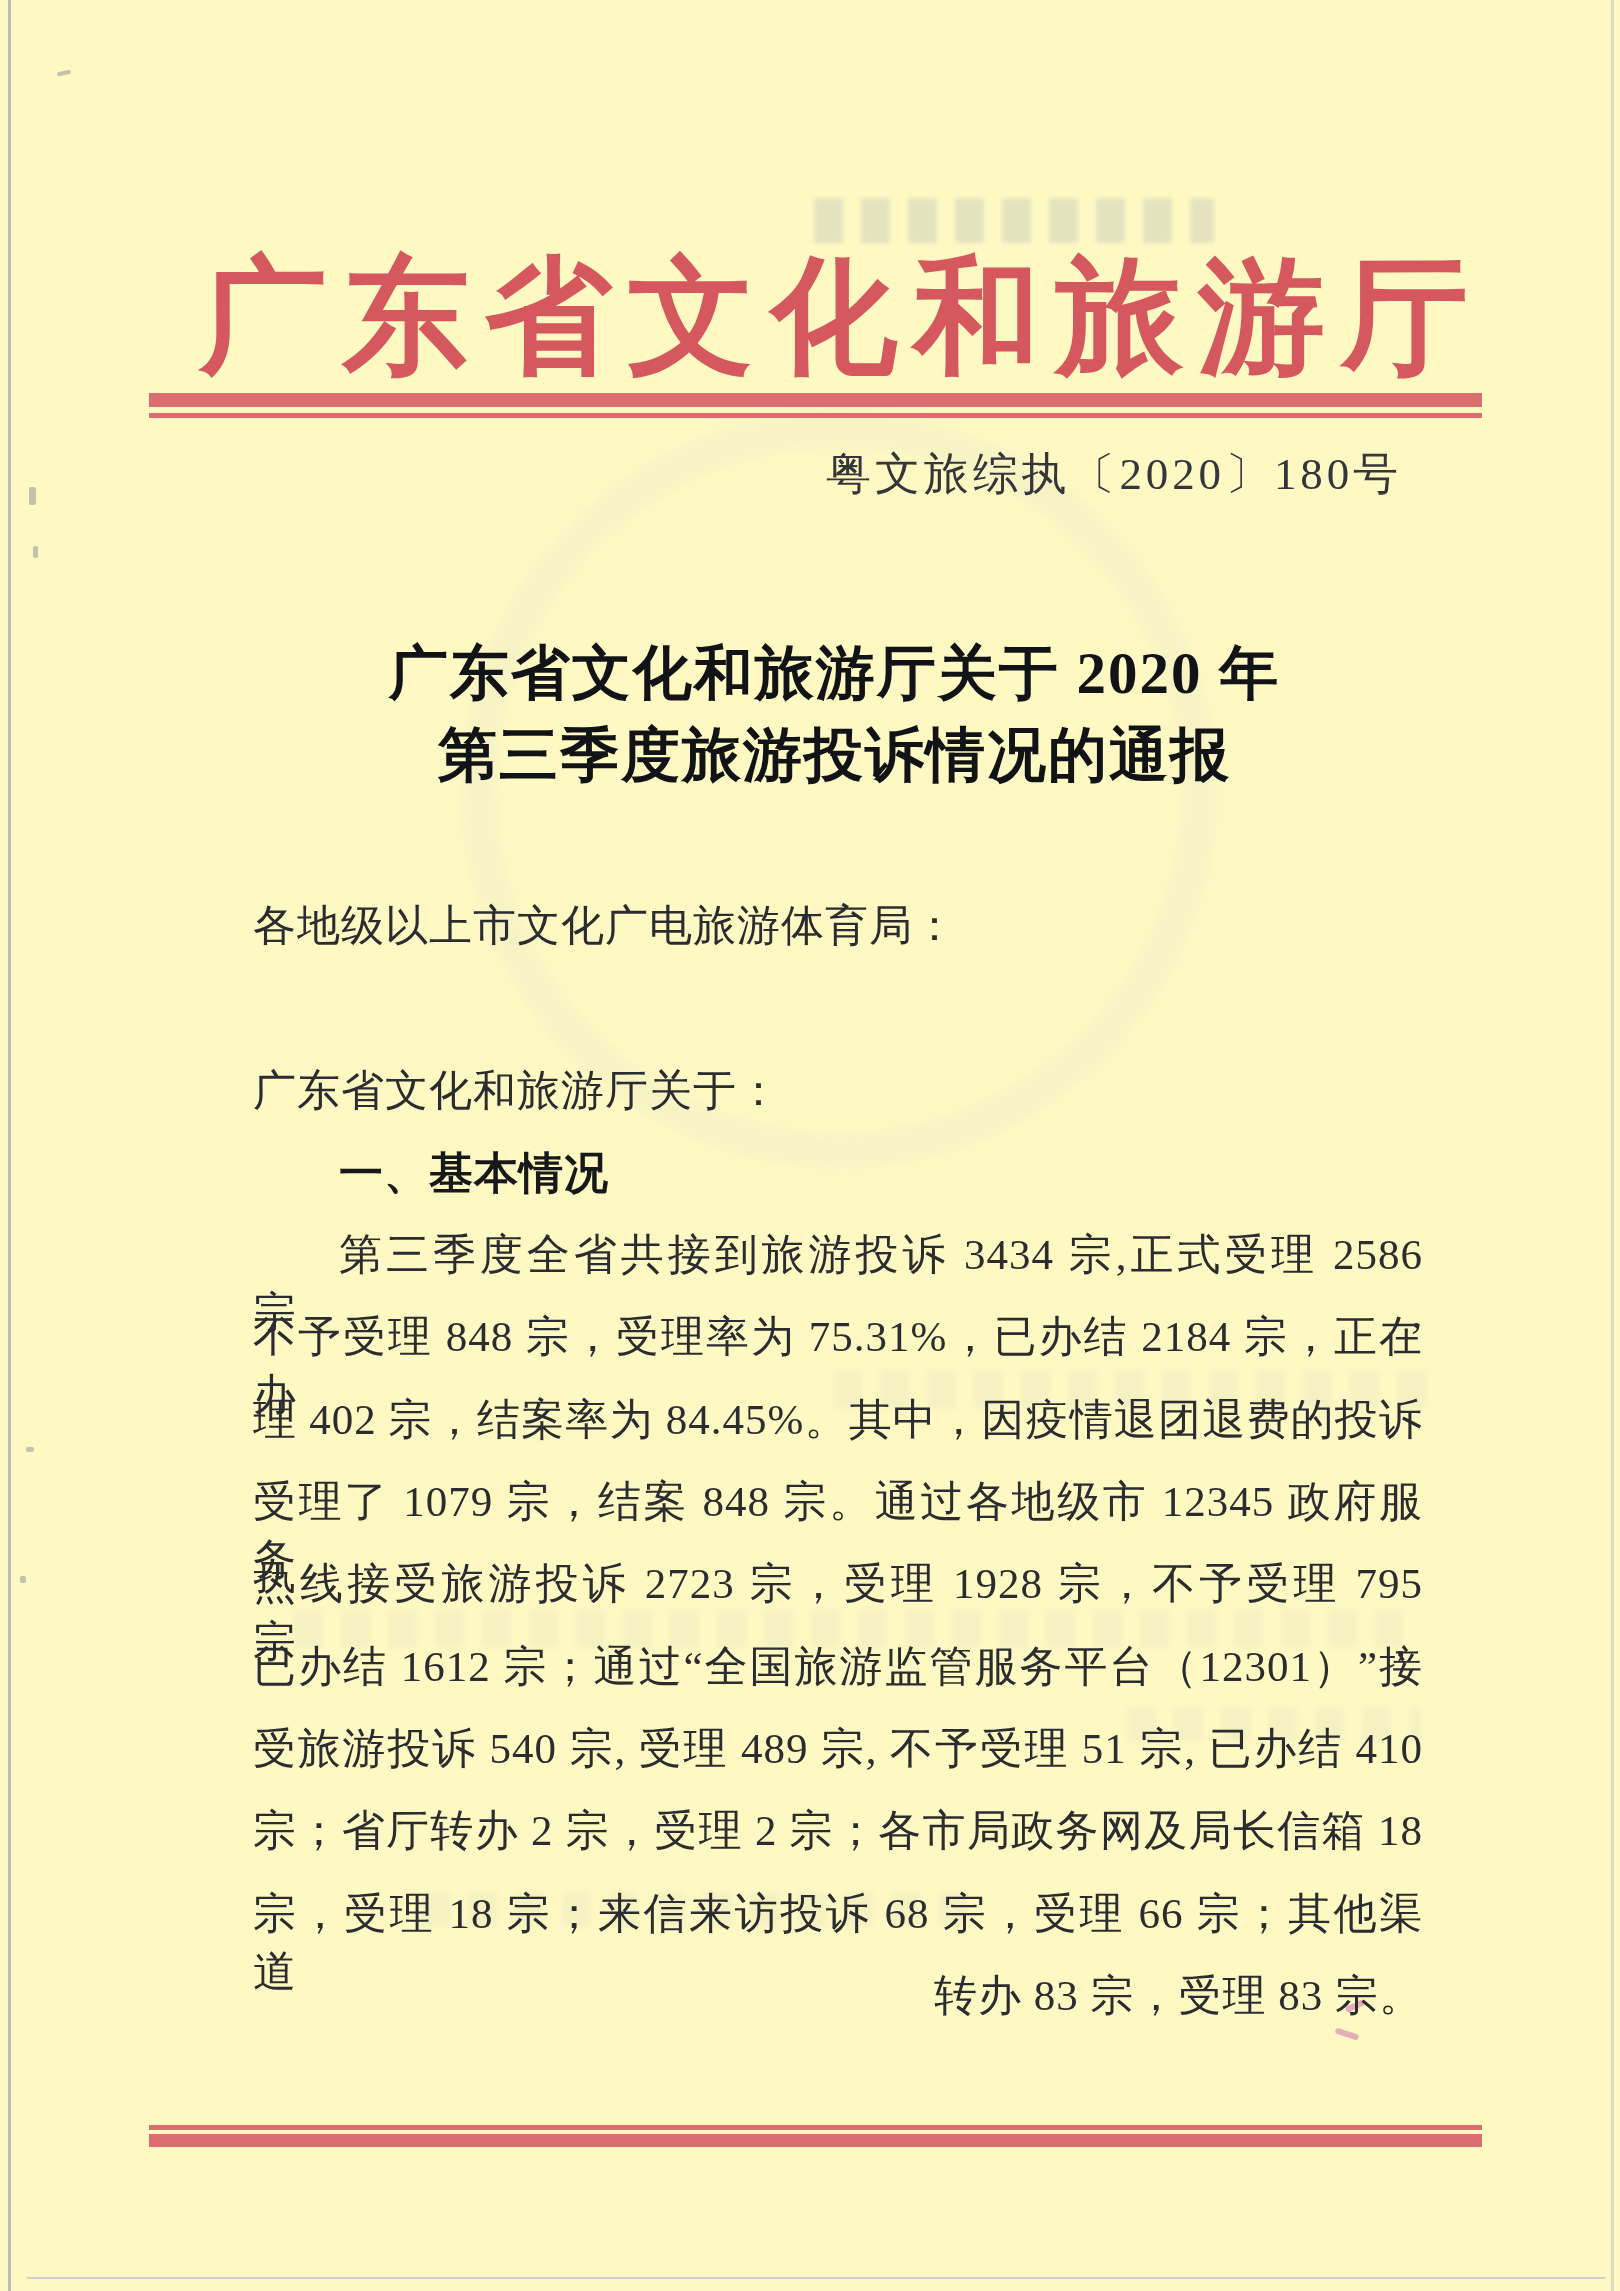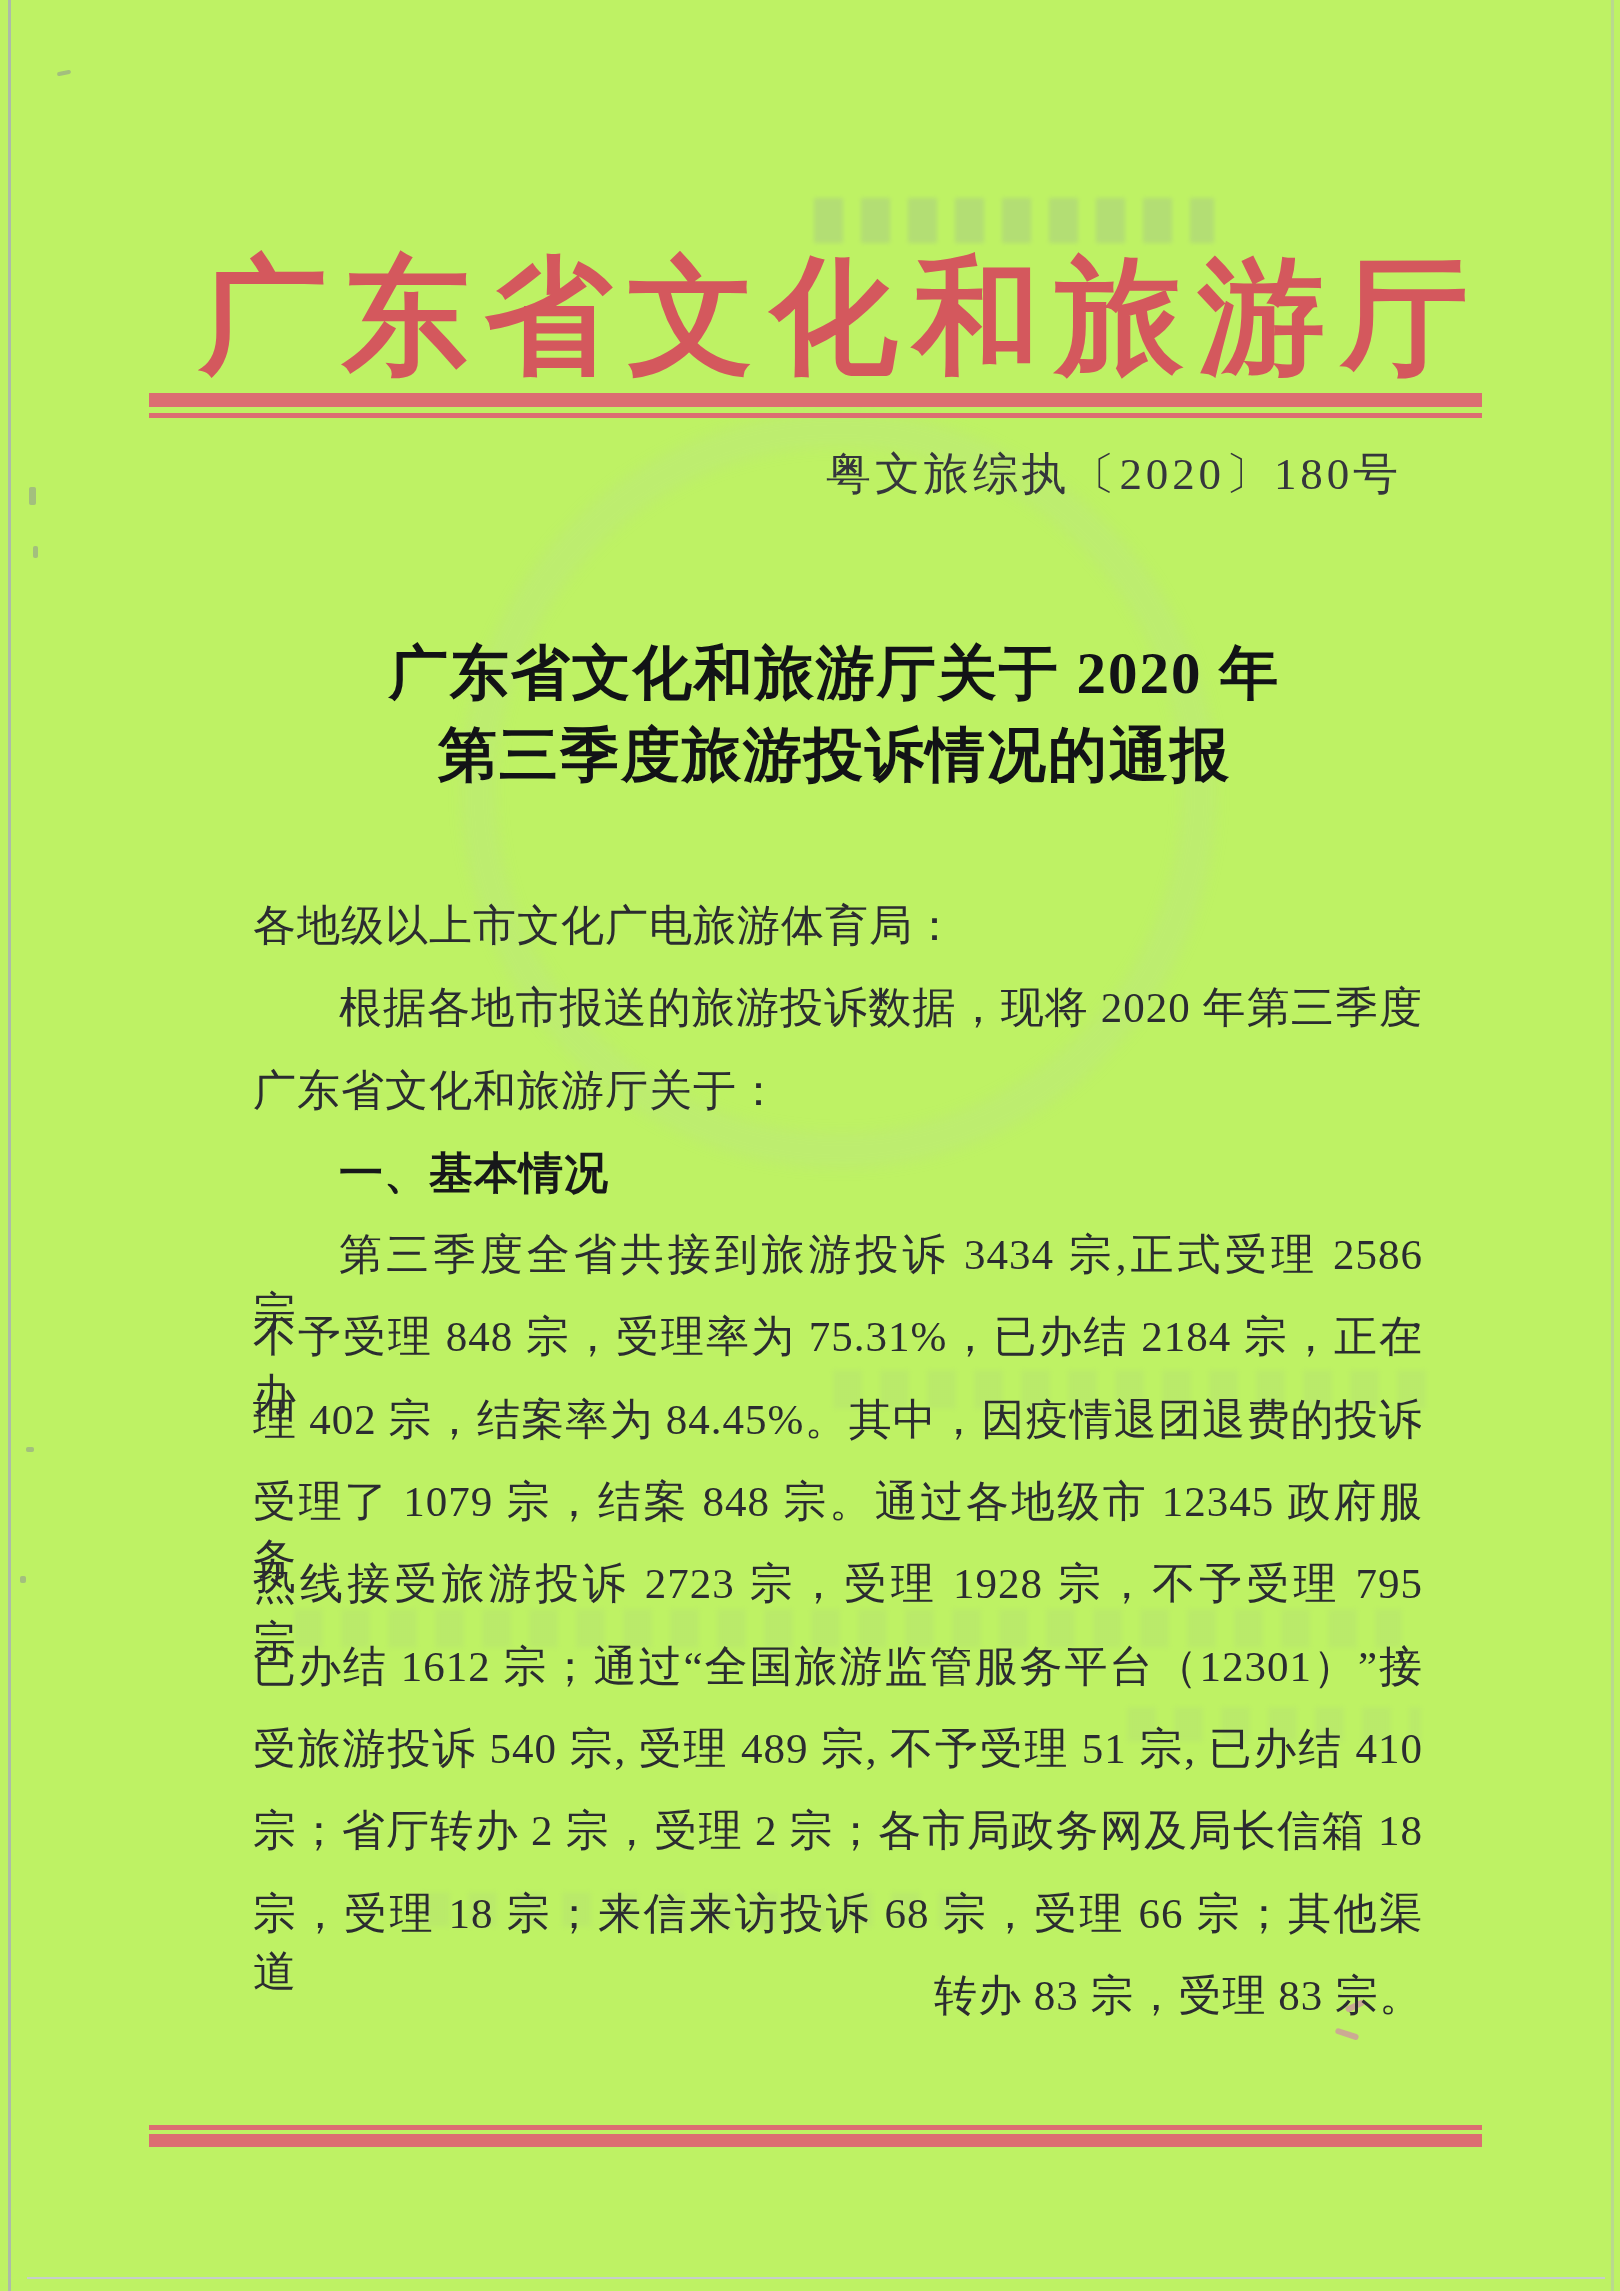--- a/index.html
+++ b/index.html
@@ -1,20 +1,20 @@
 <!DOCTYPE html>
 <html><head>
 <meta charset="utf-8">
 <style>
   html,body{margin:0;padding:0;background:#e9eaee;}
   .page{
     position:relative;
     width:1620px;height:2292px;
     margin:0 auto;
-    background:#bef264;
+    background:#fef9c3;
     overflow:hidden;
     font-family:"Liberation Serif","DejaVu Serif",serif;
   }
   
   .edge-left{position:absolute;left:7.8px;top:0;width:2.9px;height:100%;background:#a9aeb9;opacity:.8;}
   .edge-right{position:absolute;left:1611px;top:0;width:2.9px;height:100%;background:#b4b9c4;opacity:.45;}
   .edge-bottom{position:absolute;left:27.4px;top:2277px;width:1578px;height:2px;background:#c6cad5;opacity:.9;}
   .speck{position:absolute;background:#878c97;opacity:.5;border-radius:2px;}
   .pink-mark{position:absolute;background:#d47ab2;opacity:.6;border-radius:2.9px;}
   
@@ -87,21 +87,20 @@
 
   <div class="agency">广东省文化和旅游厅</div>
   <div class="rule rule-top-thick"></div>
   <div class="rule rule-top-thin"></div>
   <div class="doc-number">粤文旅综执〔2020〕180号</div>
 
   <div class="ntitle ntitle1">广东省文化和旅游厅关于 2020 年</div>
   <div class="ntitle ntitle2">第三季度旅游投诉情况的通报</div>
 
   <div class="bline" style="top:897px;">各地级以上市文化广电旅游体育局：</div>
-  <div class="bline just ind" style="top:979px;">根据各地市报送的旅游投诉数据，现将 2020 年第三季度</div>
   <div class="bline" style="top:1062px;">广东省文化和旅游厅关于：</div>
   <div class="bline hei" style="top:1144px;">一、基本情况</div>
   <div class="bline just ind" style="top:1226px;">第三季度全省共接到旅游投诉 3434 宗,正式受理 2586 宗,</div>
   <div class="bline just" style="top:1308px;">不予受理 848 宗，受理率为 75.31%，已办结 2184 宗，正在办</div>
   <div class="bline just" style="top:1391px;">理 402 宗，结案率为 84.45%。其中，因疫情退团退费的投诉</div>
   <div class="bline just" style="top:1473px;">受理了 1079 宗，结案 848 宗。通过各地级市 12345 政府服务</div>
   <div class="bline just" style="top:1555px;">热线接受旅游投诉 2723 宗，受理 1928 宗，不予受理 795 宗，</div>
   <div class="bline just" style="top:1638px;">已办结 1612 宗；通过“全国旅游监管服务平台（12301）”接</div>
   <div class="bline just" style="top:1720px;">受旅游投诉 540 宗, 受理 489 宗, 不予受理 51 宗, 已办结 410</div>
   <div class="bline just" style="top:1802px;">宗；省厅转办 2 宗，受理 2 宗；各市局政务网及局长信箱 18</div>

